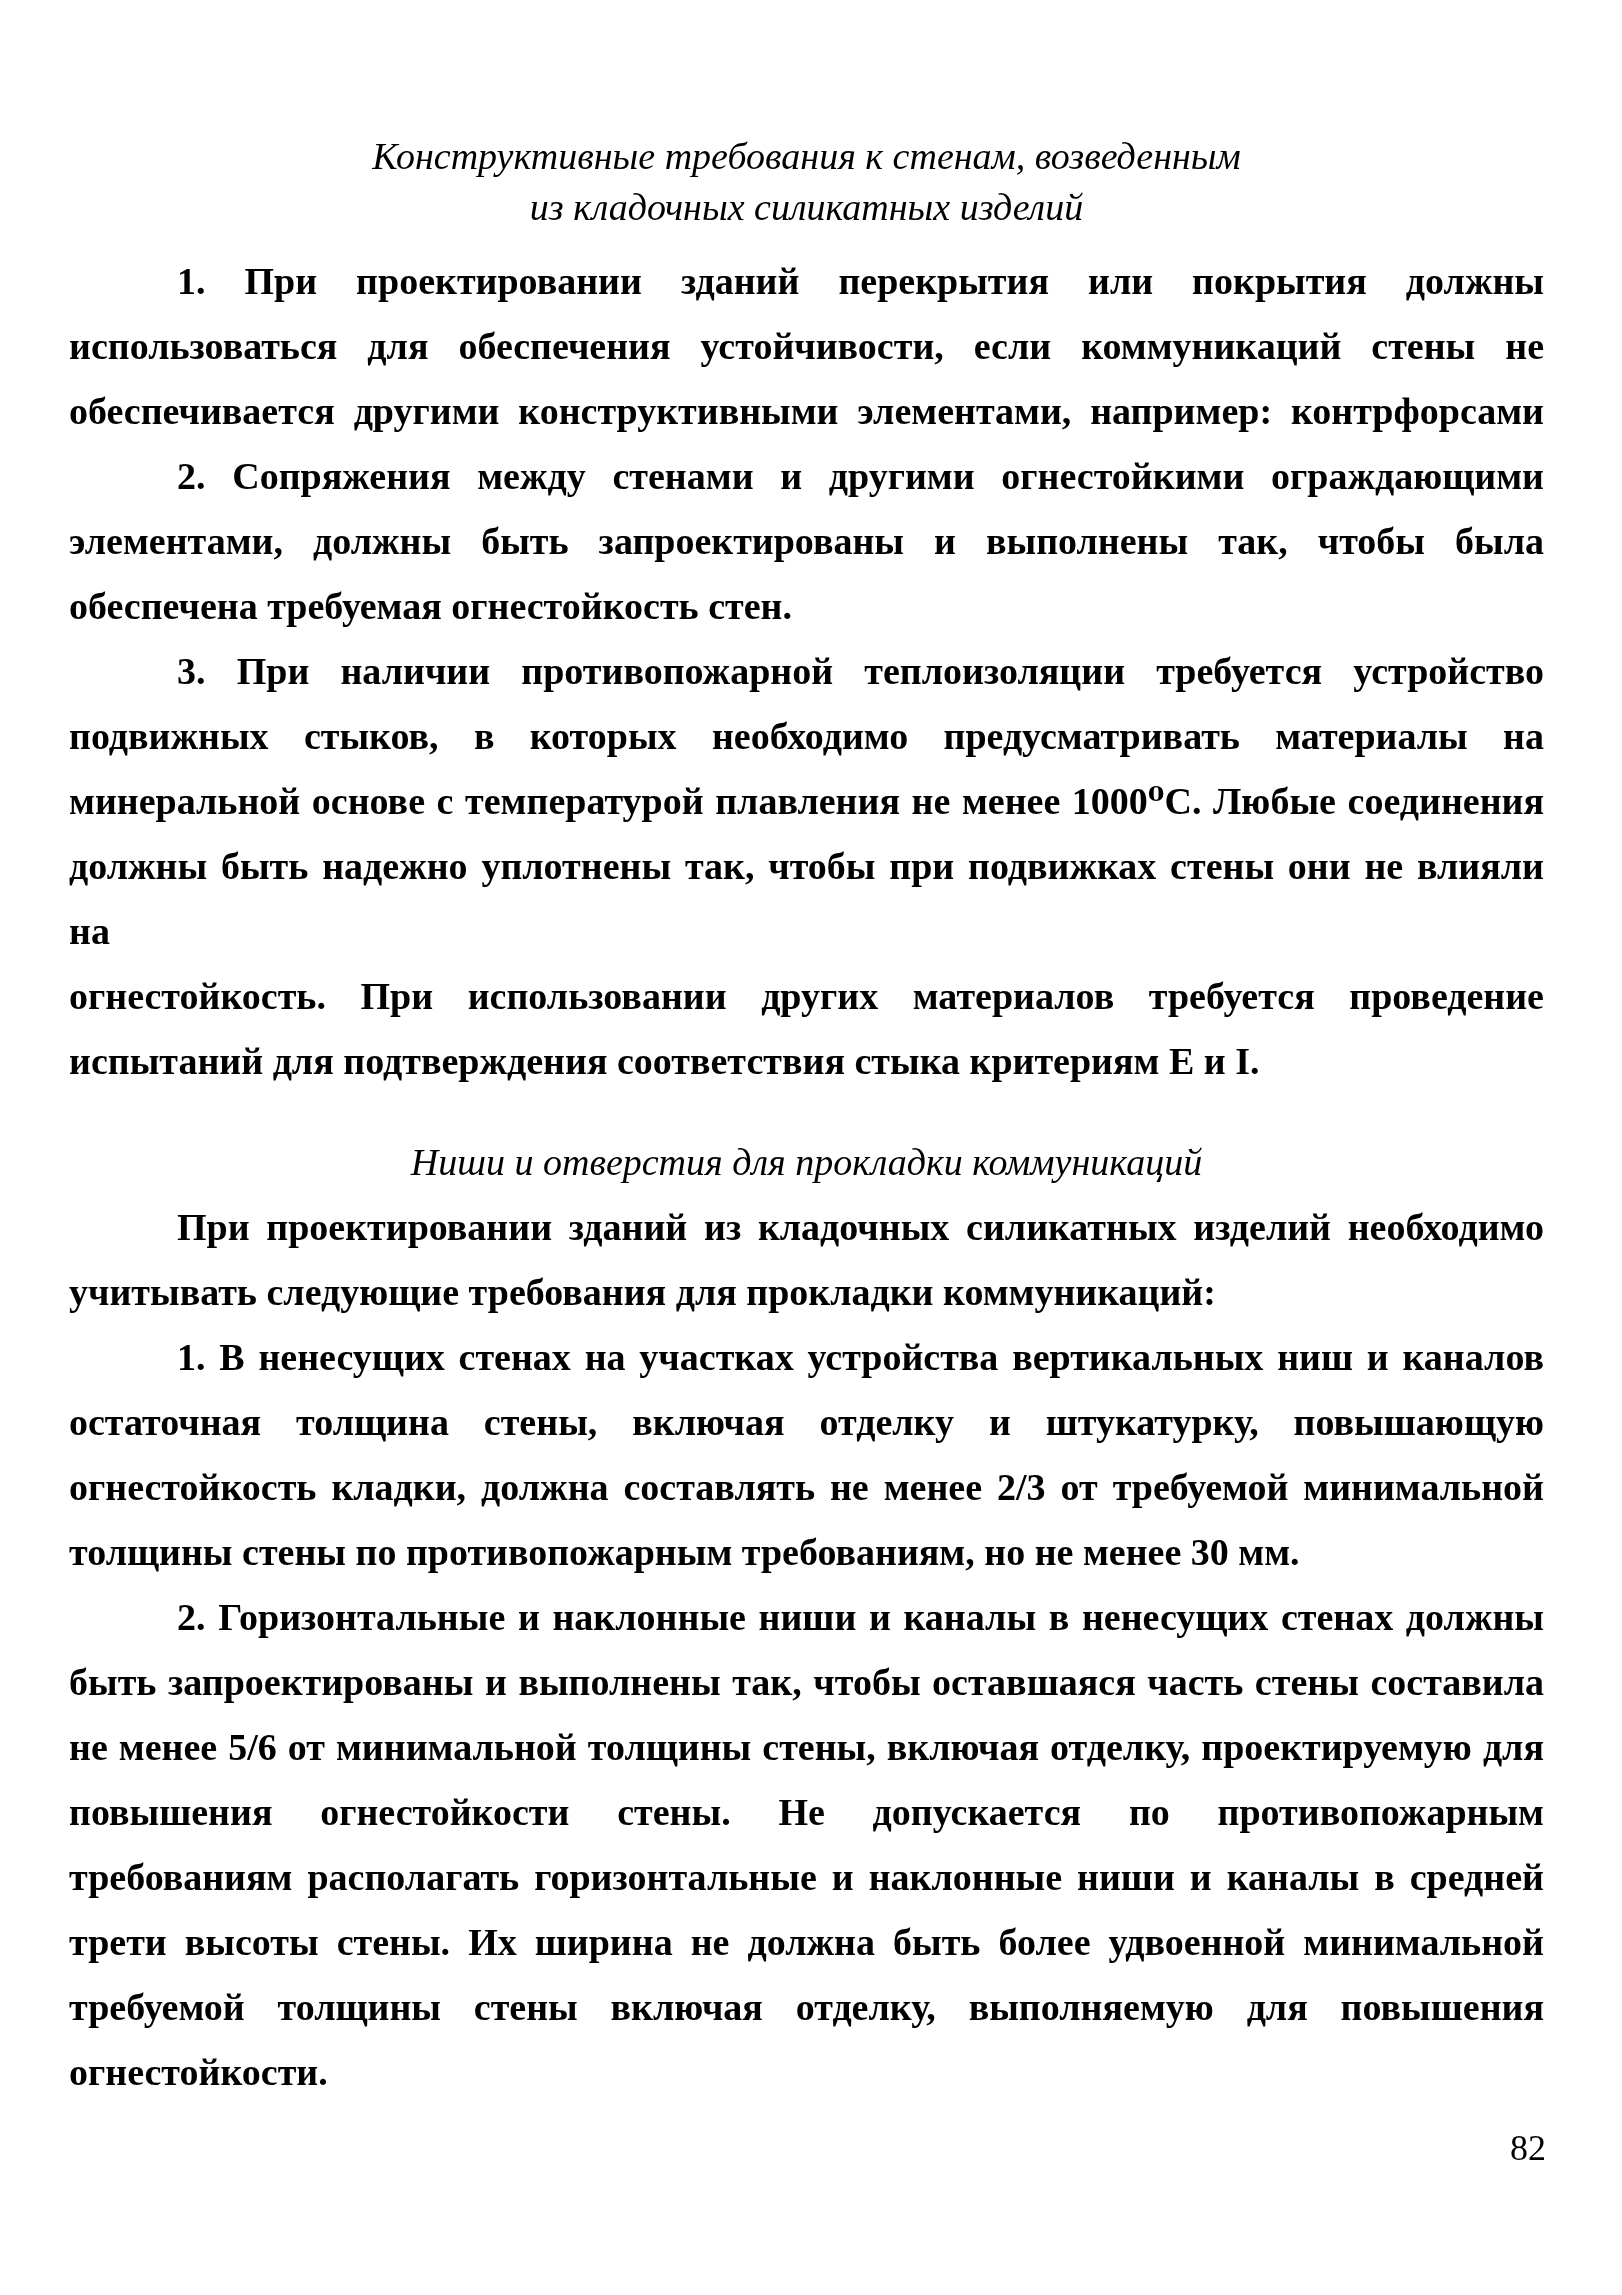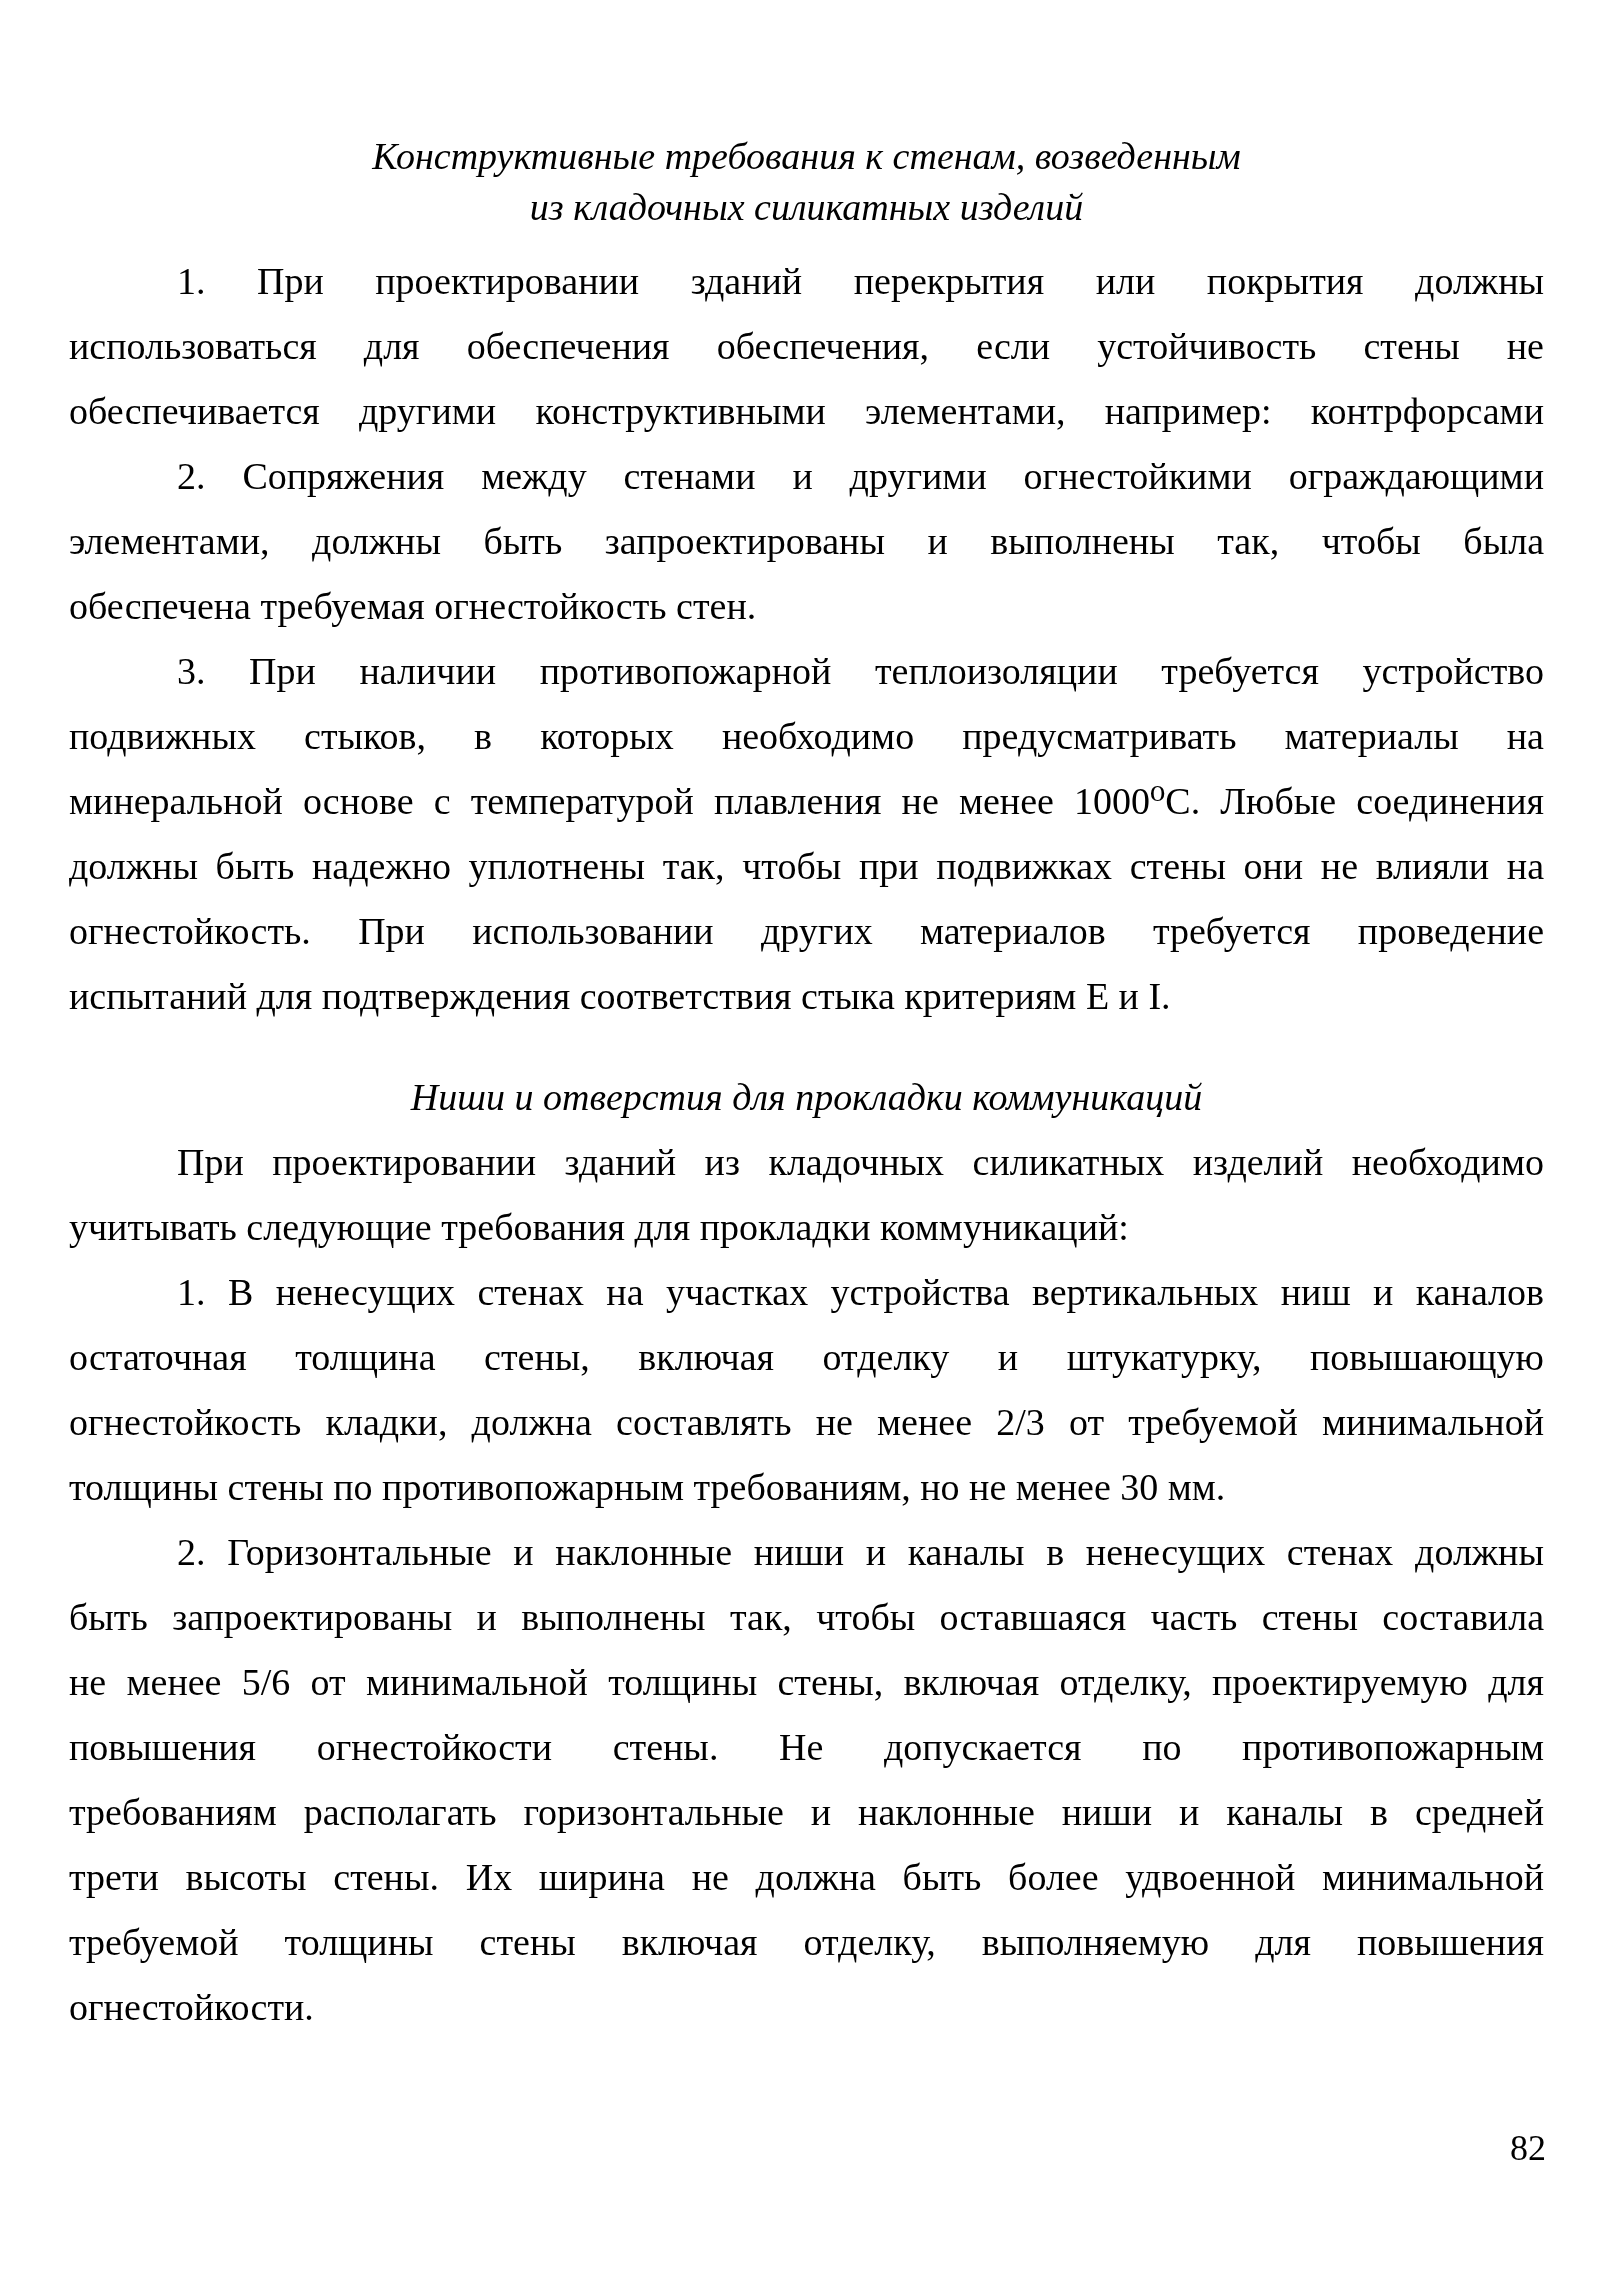--- a/index.html
+++ b/index.html
@@ -21,20 +21,21 @@
     margin-bottom: 15.7px;
   }
   .heading-line { line-height: 51px; }
   .section + .section .sec-heading { margin-top: 36px; margin-bottom: 0; }
   .section + .section .heading-line { line-height: 65px; }
   .para { margin: 0; }
   .line {
     line-height: 65px;
     text-align: justify;
     text-align-last: justify;
+    font-weight: bold;
   }
   .line.first { text-indent: 108px; }
   .line.last { text-align: left; text-align-last: left; }
   .page-number {
     position: absolute;
     top: 2130px;
     right: 77px;
     font-size: 36px;
     line-height: 1;
   }
@@ -44,21 +45,21 @@
 
 <div class="page">
   <div id="content">
       <div class="section">
         <div class="sec-heading">
           <div class="heading-line">Конструктивные требования к стенам, возведенным</div>
           <div class="heading-line">из кладочных силикатных изделий</div>
         </div>
         <div class="para">
           <div class="line first">1. При проектировании зданий перекрытия или покрытия должны</div>
-          <div class="line">использоваться для обеспечения обеспечения, если устойчивость стены не</div>
+          <div class="line">использоваться для обеспечения устойчивости, если коммуникаций стены не</div>
           <div class="line">обеспечивается другими конструктивными элементами, например: контрфорсами</div>
         </div>
         <div class="para">
           <div class="line first">2. Сопряжения между стенами и другими огнестойкими ограждающими</div>
           <div class="line">элементами, должны быть запроектированы и выполнены так, чтобы была</div>
           <div class="line last">обеспечена требуемая огнестойкость стен.</div>
         </div>
         <div class="para">
           <div class="line first">3. При наличии противопожарной теплоизоляции требуется устройство</div>
           <div class="line">подвижных стыков, в которых необходимо предусматривать материалы на</div>

